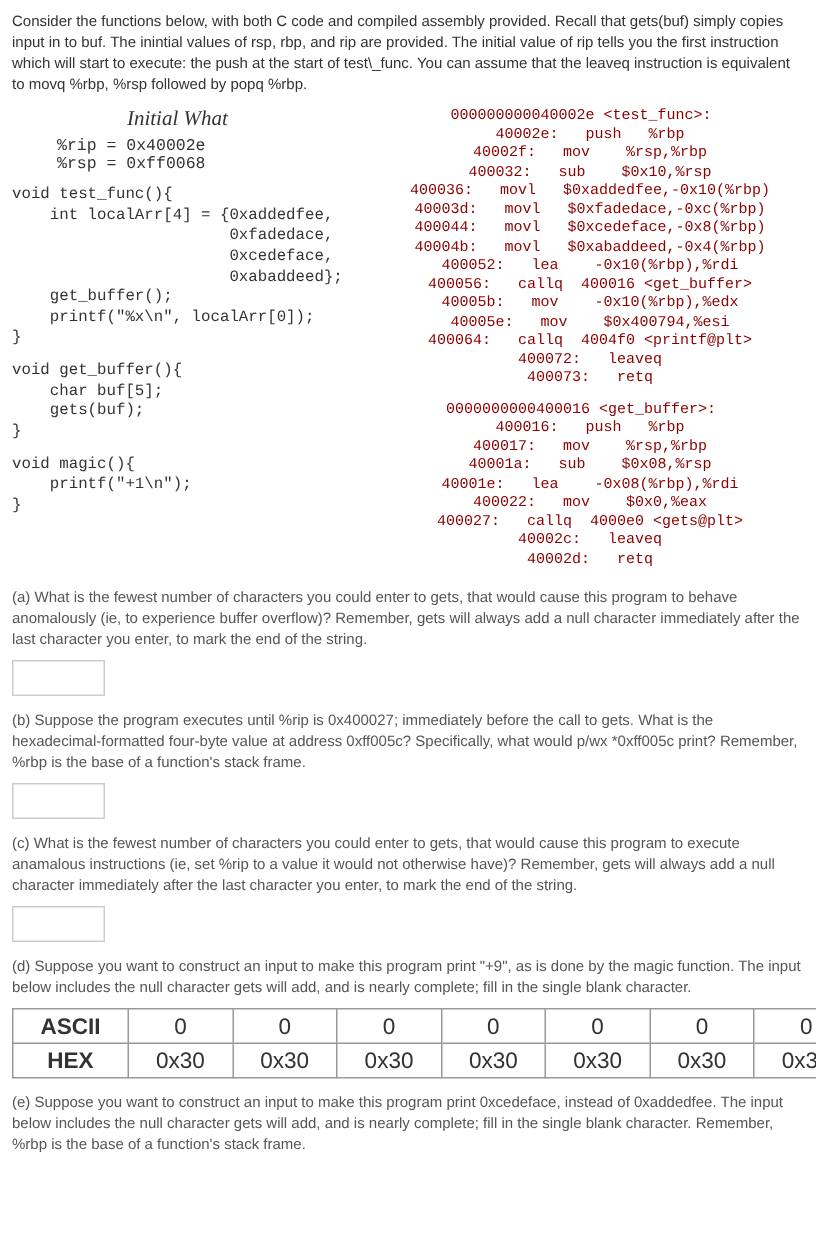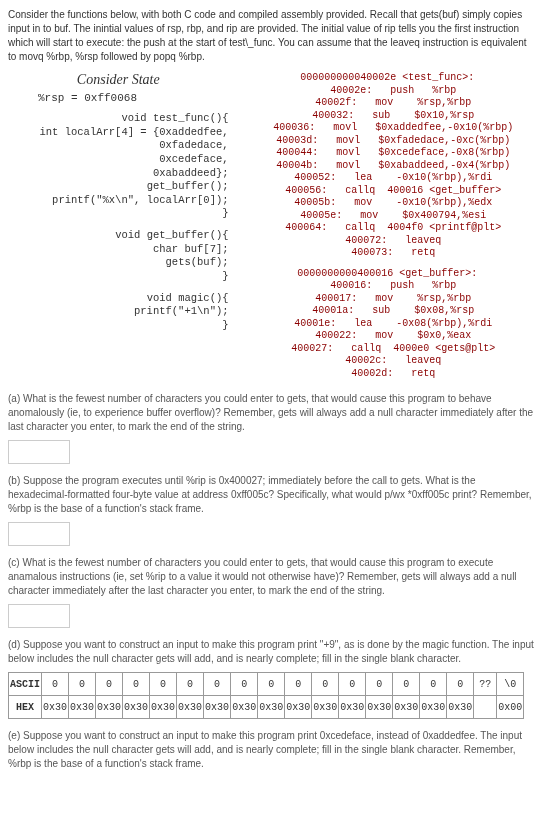--- a/index.html
+++ b/index.html
@@ -26,21 +26,20 @@
     font-style: italic;
     margin-bottom: 4px;
   }
   .reg-line { font-family: 'Courier New', monospace; font-size: 11px; padding-left: 30px; }
   .func-block {
     font-family: 'Courier New', monospace;
     font-size: 10.5px;
     white-space: pre;
     margin-top: 8px;
     line-height: 1.3;
-    text-align: right;
   }
   .asm {
     font-family: 'Courier New', monospace;
     font-size: 10px;
     white-space: pre;
     line-height: 1.25;
     color: #8b0000;
   }
   .question { margin: 10px 0 6px 0; line-height: 1.4; color: #555; }
   .answer-box {
@@ -49,50 +48,51 @@
     width: 60px;
     margin: 4px 0 8px 0;
     background: #fff;
   }
   table.grid {
     border-collapse: collapse;
     margin: 4px 0 8px 0;
   }
   table.grid td, table.grid th {
     border: 1px solid #999;
-    padding: 2px 1px;
-    font-size: 10px;
+    padding: 2px 18px;
+    font-size: 15px;
     text-align: center;
     min-width: 20px;
     height: 18px;
-    font-family: Liberation Mono, monospace;
+    font-family: Liberation Sans, sans-serif;
   }
   table.grid th { font-weight: bold; background: #fff; }
   .blank-cell { min-width: 50px; }
 </style>
 </head>
 <body>
 
 <div class="intro">Consider the functions below, with both C code and compiled assembly provided. Recall that gets(buf) simply copies input in to buf. The inintial values of rsp, rbp, and rip are provided. The initial value of rip tells you the first instruction which will start to execute: the push at the start of test\_func. You can assume that the leaveq instruction is equivalent to movq %rbp, %rsp followed by popq %rbp.</div>
 
 <div class="code-panel">
   <div class="left-col">
-    <div class="panel-title">Consider State</div>
+    <div class="panel-title">Initial What</div>
+    <div class="reg-line">%rip = 0x40002e</div>
     <div class="reg-line">%rsp = 0xff0068</div>
 
     <div class="func-block">void test_func(){
     int localArr[4] = {0xaddedfee,
                        0xfadedace,
                        0xcedeface,
                        0xabaddeed};
     get_buffer();
     printf("%x\n", localArr[0]);
 }</div>
     <div class="func-block">void get_buffer(){
-    char buf[7];
+    char buf[5];
     gets(buf);
 }</div>
     <div class="func-block">void magic(){
     printf("+1\n");
 }</div>
   </div>
   <div class="right-col">
     <div class="asm">000000000040002e &lt;test_func&gt;:
   40002e:   push   %rbp
   40002f:   mov    %rsp,%rbp

